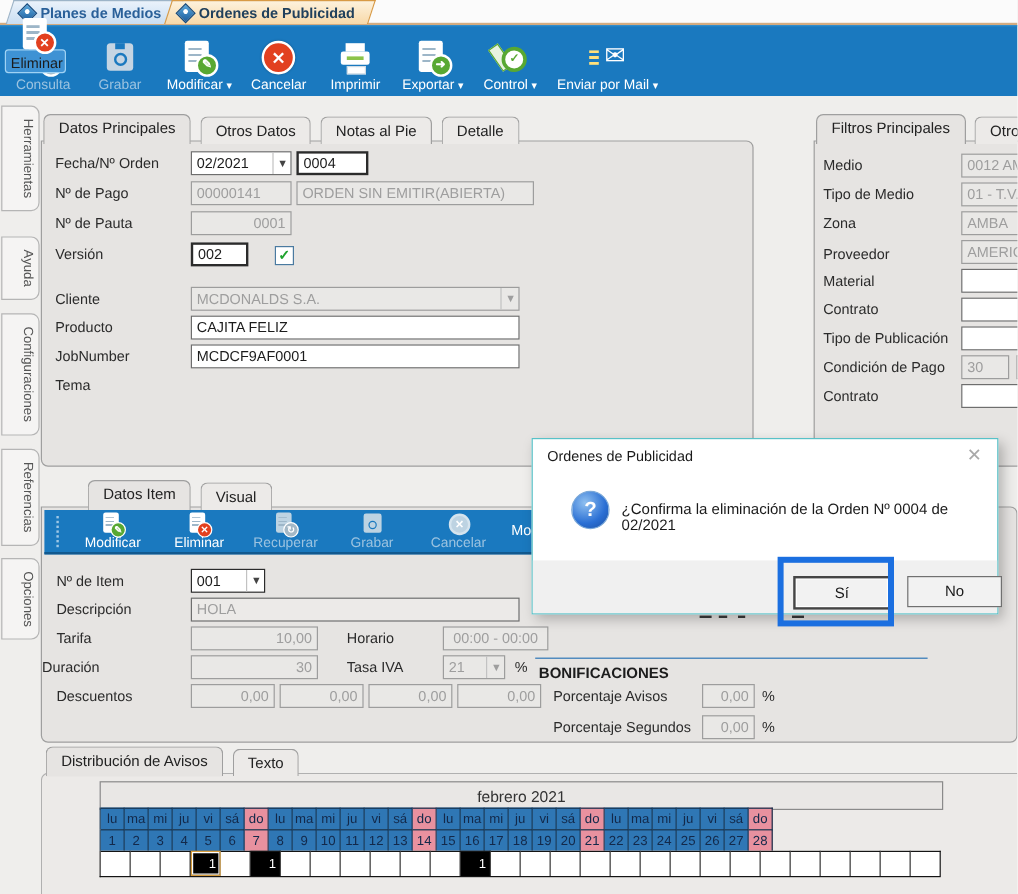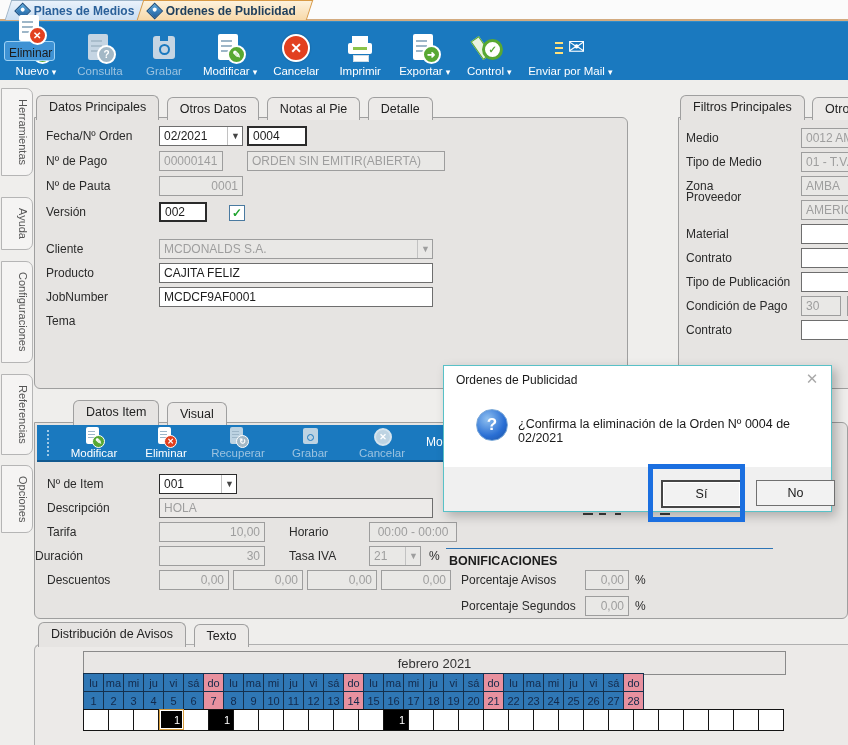--- a/index.html
+++ b/index.html
@@ -158,27 +158,20 @@
       <span class="diamond"></span>
       <span class="t">Planes de Medios</span>
     </div>
     <div class="wtab" id="wtab2">
       <span class="diamond"></span>
       <span class="t">Ordenes de Publicidad</span>
     </div>
   </div>
 
   <div class="abs" id="toolbar">
-    <div class="tb-btn">
-      <span class="icon">
-          <span class="doc"></span>
-          <span class="badge green">+</span>
-        </span>
-      <span><span>Nuevo</span><span class="dd-arrow">▾</span></span>
-    </div>
     <div class="tb-btn dis">
       <span class="icon">
           <span class="doc dis"></span>
           <span class="badge gray">?</span>
         </span>
       <span>Consulta</span>
     </div>
     <div class="tb-btn dis">
       <span class="icon">
           <span class="floppy dis"></span>
@@ -251,21 +244,21 @@
   </div>
   <div class="abs pg-body" style="left:34px;top:117px;width:594px;height:272px;">
     <span class="lbl" style="left:11px;top:11px;">Fecha/Nº Orden</span>
     <div class="sel" style="left:124px;top:8px;width:84px;">
       <span class="sv">02/2021</span>
         <span class="sa">▼</span>
     </div>
     <input class="tin bold-border" style="left: 212px; top: 8px; width: 60px;" value="0004">
 
     <span class="lbl" style="left:11px;top:36px;">Nº de Pago</span>
-    <input class="tin dis" style="left: 124px; top: 33px; width: 64px;" value="00000141">
+    <input class="tin dis" style="left: 124px; top: 33px; width: 84px;" value="00000141">
     <input class="tin dis" style="left: 212px; top: 33px; width: 198px;" value="ORDEN SIN EMITIR(ABIERTA)">
 
     <span class="lbl" style="left:11px;top:61px;">Nº de Pauta</span>
     <input class="tin dis r" style="left: 124px; top: 58px; width: 84px;" value="0001">
 
     <span class="lbl" style="left:11px;top:87px;">Versión</span>
     <input class="tin bold-border" style="left: 124px; top: 84px; width: 48px;" value="002">
     <span class="chk" style="left:194px;top:87px;"></span>
     <span class="lbl" style="left:210px;top:88px;margin-top:32px;">Modifica Versión</span>
 
@@ -288,21 +281,21 @@
     <span class="pg-tab active">Filtros Principales</span>
     <span class="pg-tab">Otros</span>
   </div>
   <div class="abs pg-body" style="left:678px;top:117px;width:200px;height:272px;">
     <span class="lbl" style="left:7px;top:13px;">Medio</span>
     <input class="tin dis" style="left: 122px; top: 10px; width: 120px;" value="0012 AMB">
     <span class="lbl" style="left:7px;top:37px;">Tipo de Medio</span>
     <input class="tin dis" style="left: 122px; top: 34px; width: 120px;" value="01 - T.V.">
     <span class="lbl" style="left:7px;top:61px;">Zona</span>
     <input class="tin dis" style="left: 122px; top: 58px; width: 120px;" value="AMBA">
-    <span class="lbl" style="left:7px;top:72px;text-align:center;">Proveedor</span>
+    <span class="lbl" style="left:7px;top:87px;text-align:center;">Proveedor</span>
     <input class="tin dis" style="left: 122px; top: 82px; width: 120px;" value="AMERICA">
     <span class="lbl" style="left:7px;top:109px;">Material</span>
     <input class="tin" style="left: 122px; top: 106px; width: 120px;" value="">
     <span class="lbl" style="left:7px;top:133px;">Contrato</span>
     <input class="tin" style="left: 122px; top: 130px; width: 120px;" value="">
     <span class="lbl" style="left:7px;top:157px;">Tipo de Publicación</span>
     <input class="tin" style="left: 122px; top: 154px; width: 120px;" value="">
     <span class="lbl" style="left:7px;top:181px;">Condición de Pago</span>
     <input class="tin dis" style="left: 122px; top: 178px; width: 40px;" value="30">
     <input class="tin dis" style="left: 168px; top: 178px; width: 60px;">
@@ -349,21 +342,21 @@
             <span class="ring-sm">✕</span>
           </span>
         <span>Cancelar</span>
       </div>
       <div class="itb-btn" style="justify-content:center;font-size:12px;">
         <span><span>Modo Ingreso Tarifa</span><span class="dd-arrow">▾</span></span>
       </div>
     </div>
 
     <span class="lbl" style="left:12px;top:54px;">Nº de Item</span>
-    <div class="sel" style="left:124px;top:51px;width:78px;border-color:#2b2b2b;">
+    <div class="sel" style="left:124px;top:51px;width:62px;border-color:#2b2b2b;">
       <span class="sv">001</span>
         <span class="sa">▼</span>
     </div>
 
     <span class="lbl" style="left:12px;top:78px;">Descripción</span>
     <input class="tin" style="left: 124px; top: 75px; width: 274px; color: rgb(158, 158, 158); background: rgb(236, 234, 232);" value="HOLA">
 
     <span class="lbl" style="left:12px;top:102px;">Tarifa</span>
     <input class="tin dis r" style="left: 124px; top: 99px; width: 106px;" value="10,00">
     <span class="lbl" style="left:254px;top:102px;">Horario</span>

